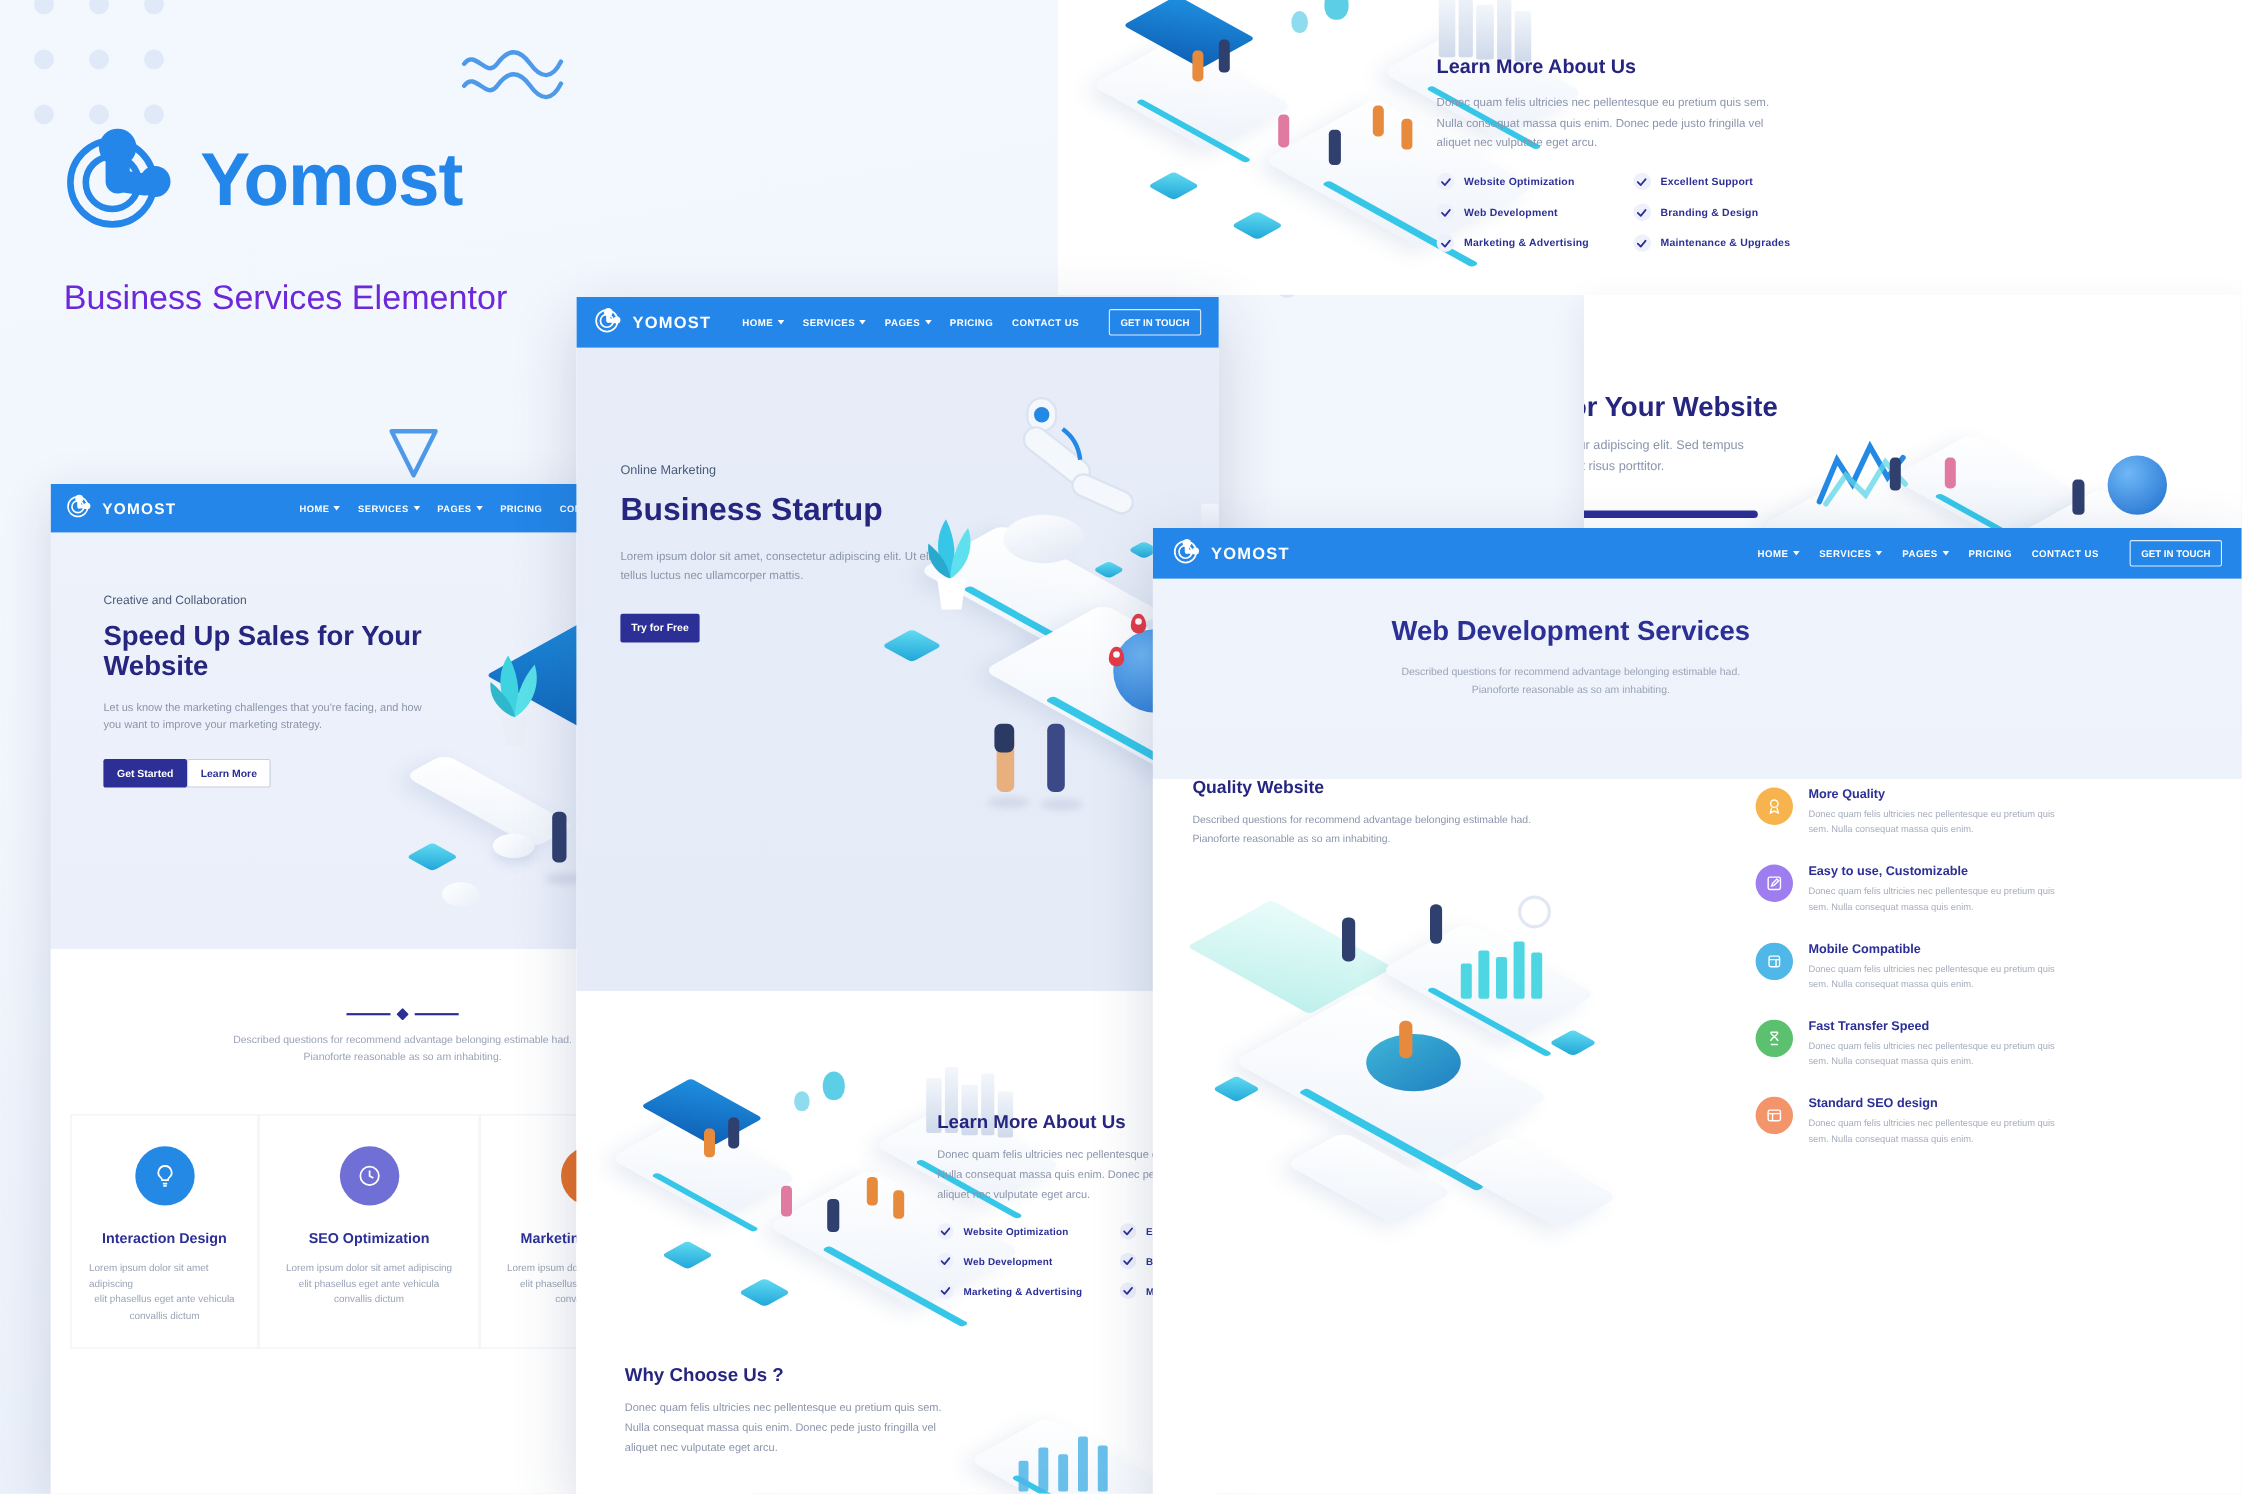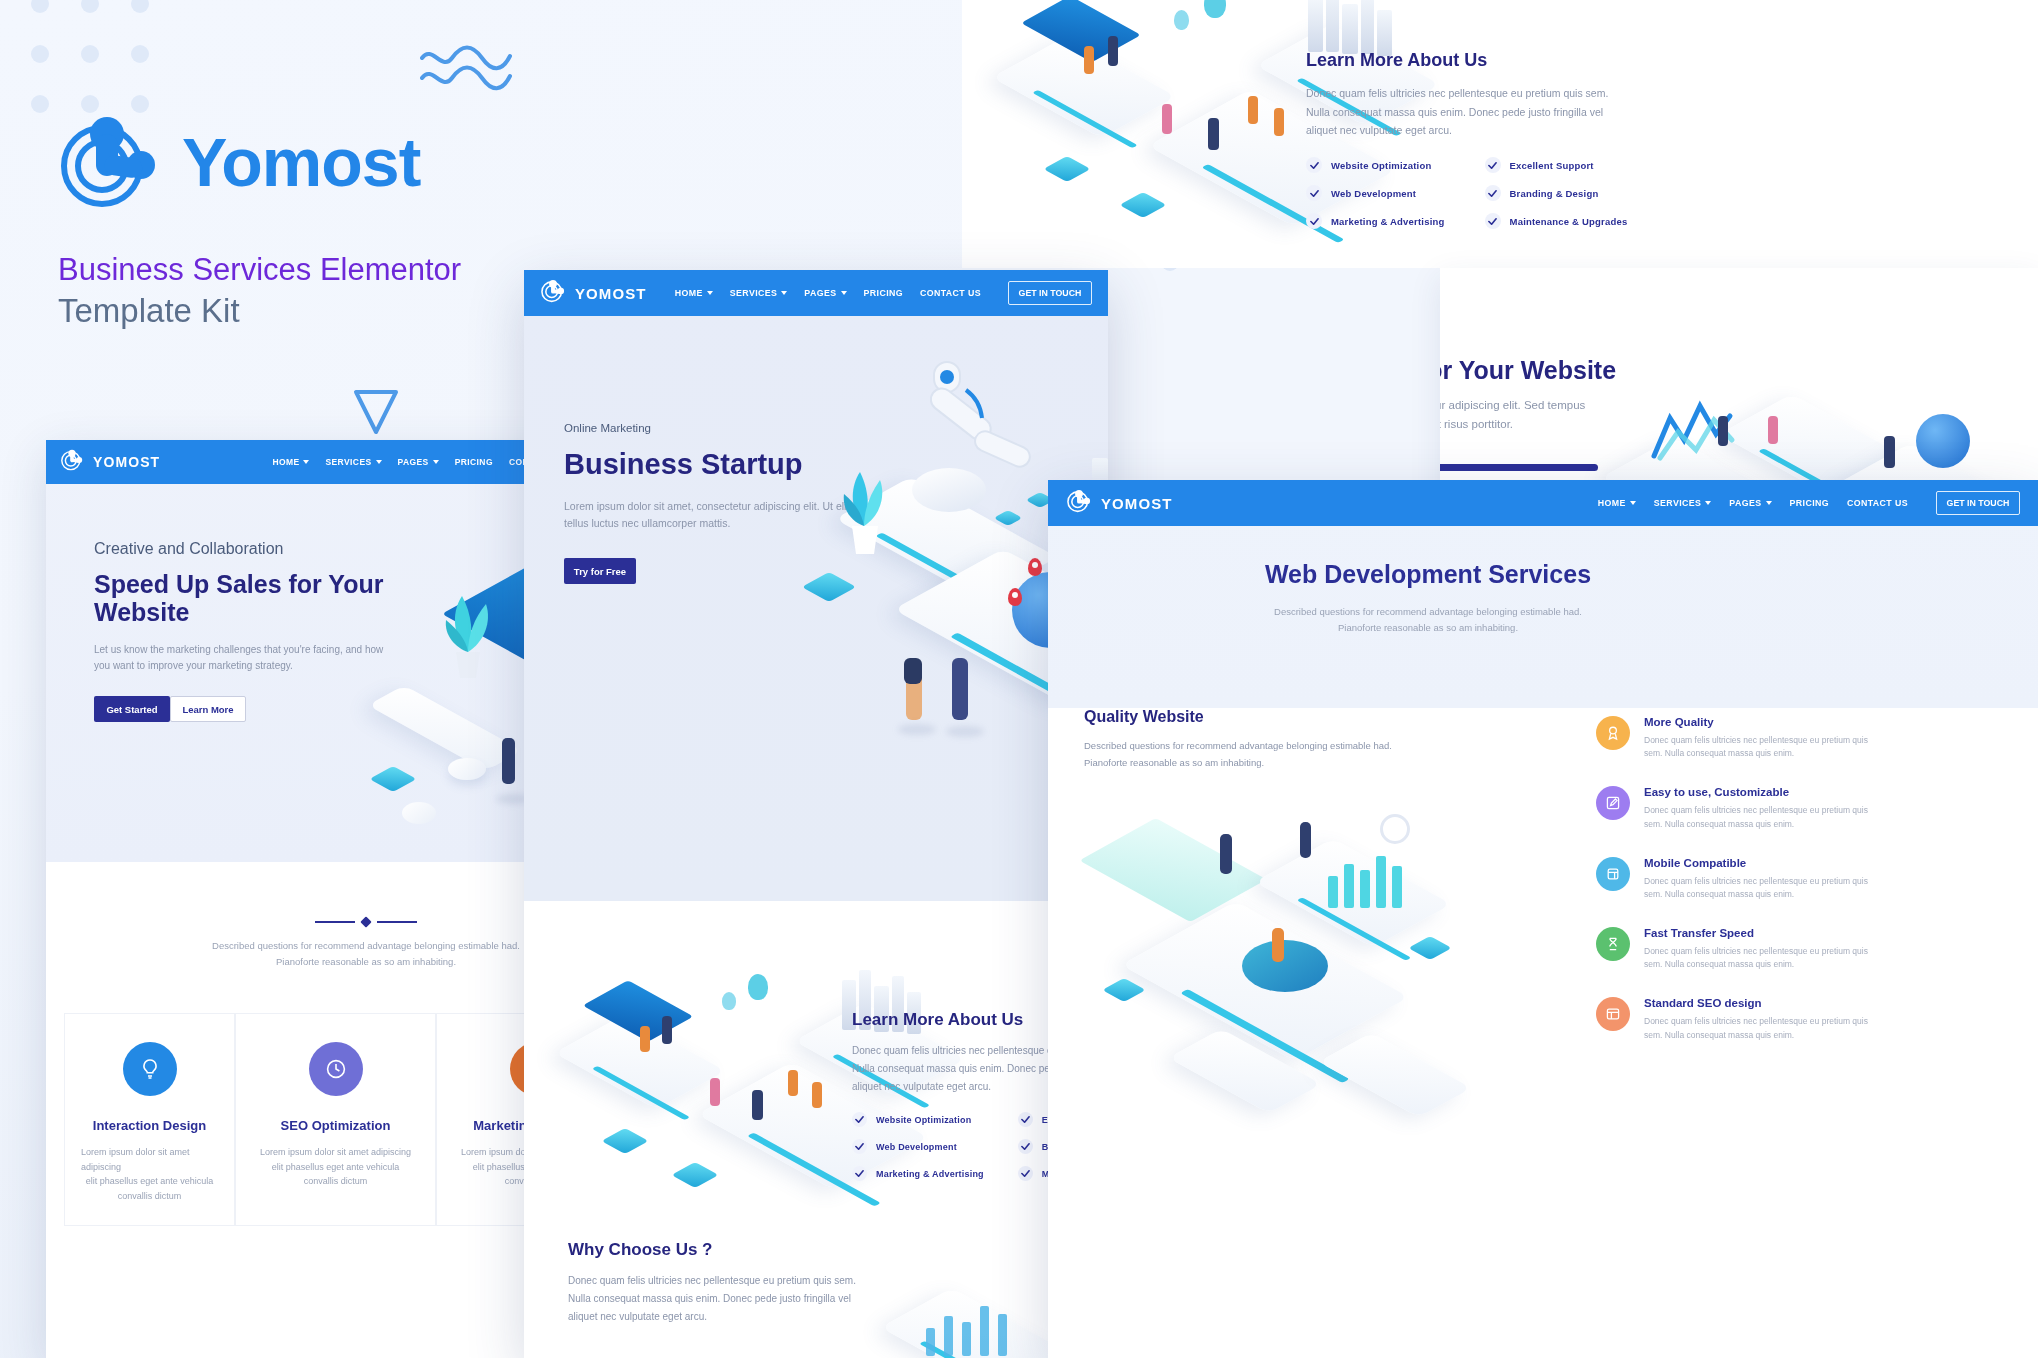--- a/index.html
+++ b/index.html
@@ -302,21 +302,21 @@
         <a>
             <span>CONTACT US</span>
           </a>
         <div class="btn-outline" style="width:80px;height:23px;border-radius:2px;font-size:8.5px;margin-left:8px;">
           <span>GET IN TOUCH</span>
         </div>
       </div>
     </div>
 
     <div style="position:absolute; left:48px; top:100px; width:330px;">
-      <div class="eyebrow" style="font-size:16px; margin-bottom:12px;">Creative and Collaboration</div>
+      <div class="eyebrow" style="font-size:11px; margin-bottom:12px;">Creative and Collaboration</div>
       <div class="h1" style="font-size:25px;">Speed Up Sales for Your</div>
       <div class="h1" style="font-size:25px; margin-bottom:16px;">Website</div>
       <div class="lead" style="font-size:10px;">Let us know the marketing challenges that you're facing, and how</div>
       <div class="lead" style="font-size:10px; margin-bottom:22px;">you want to improve your marketing strategy.</div>
       <div style="display:flex; gap:0;">
         <div class="btn-solid" style="width:76px;height:26px;font-size:9.5px;border-radius:2px;">
           <span>Get Started</span>
           </div>
         <div class="btn-ghost" style="width:76px;height:26px;font-size:9.5px;border-radius:2px;">
           <span>Learn More</span>
@@ -413,21 +413,20 @@
           <circle cx="44" cy="58" r="24" stroke="#2386e8" stroke-width="6" fill="none"></circle>
           <circle cx="49" cy="26" r="17" fill="#2386e8"></circle>
           <circle cx="83" cy="57" r="14" fill="#2386e8"></circle>
           <rect x="38" y="26" width="22" height="42" rx="11" fill="#2386e8"></rect>
           <rect x="48" y="46" width="38" height="20" rx="10" fill="#2386e8" transform="rotate(8 48 46)"></rect>
         </svg>
       </span>
       <span style="color:#2386e8; font-size:68px; font-weight:700; letter-spacing:-1px;">Yomost</span>
     </div>
     <div style="color:#6d28d9; font-size:31px; margin-top:34px; line-height:1.28;">Business Services Elementor</div>
-    <div style="color:#5b6f8c; font-size:33px; line-height:1.28;">Template Kit</div>
   </div>
 
   <div class="panel" style="left:524px; top:270px; width:584px; height:1088px; background:linear-gradient(180deg,#e7ecf8 0%, #e6ecf7 58%, #ffffff 58.01%, #ffffff 100%); box-shadow:0 18px 54px rgba(40,60,110,.20);">
 
     <div class="navbar" style="height:46px; padding:0 16px;">
       <div class="nav-logo">
         <span class="mark">
           <svg width="26" height="26" viewBox="0 0 40 40">
             <circle cx="18" cy="21" r="15" stroke="#fff" stroke-width="2.4" fill="none"></circle>
             <circle cx="18" cy="21" r="9" stroke="#fff" stroke-width="2.4" fill="none"></circle>

